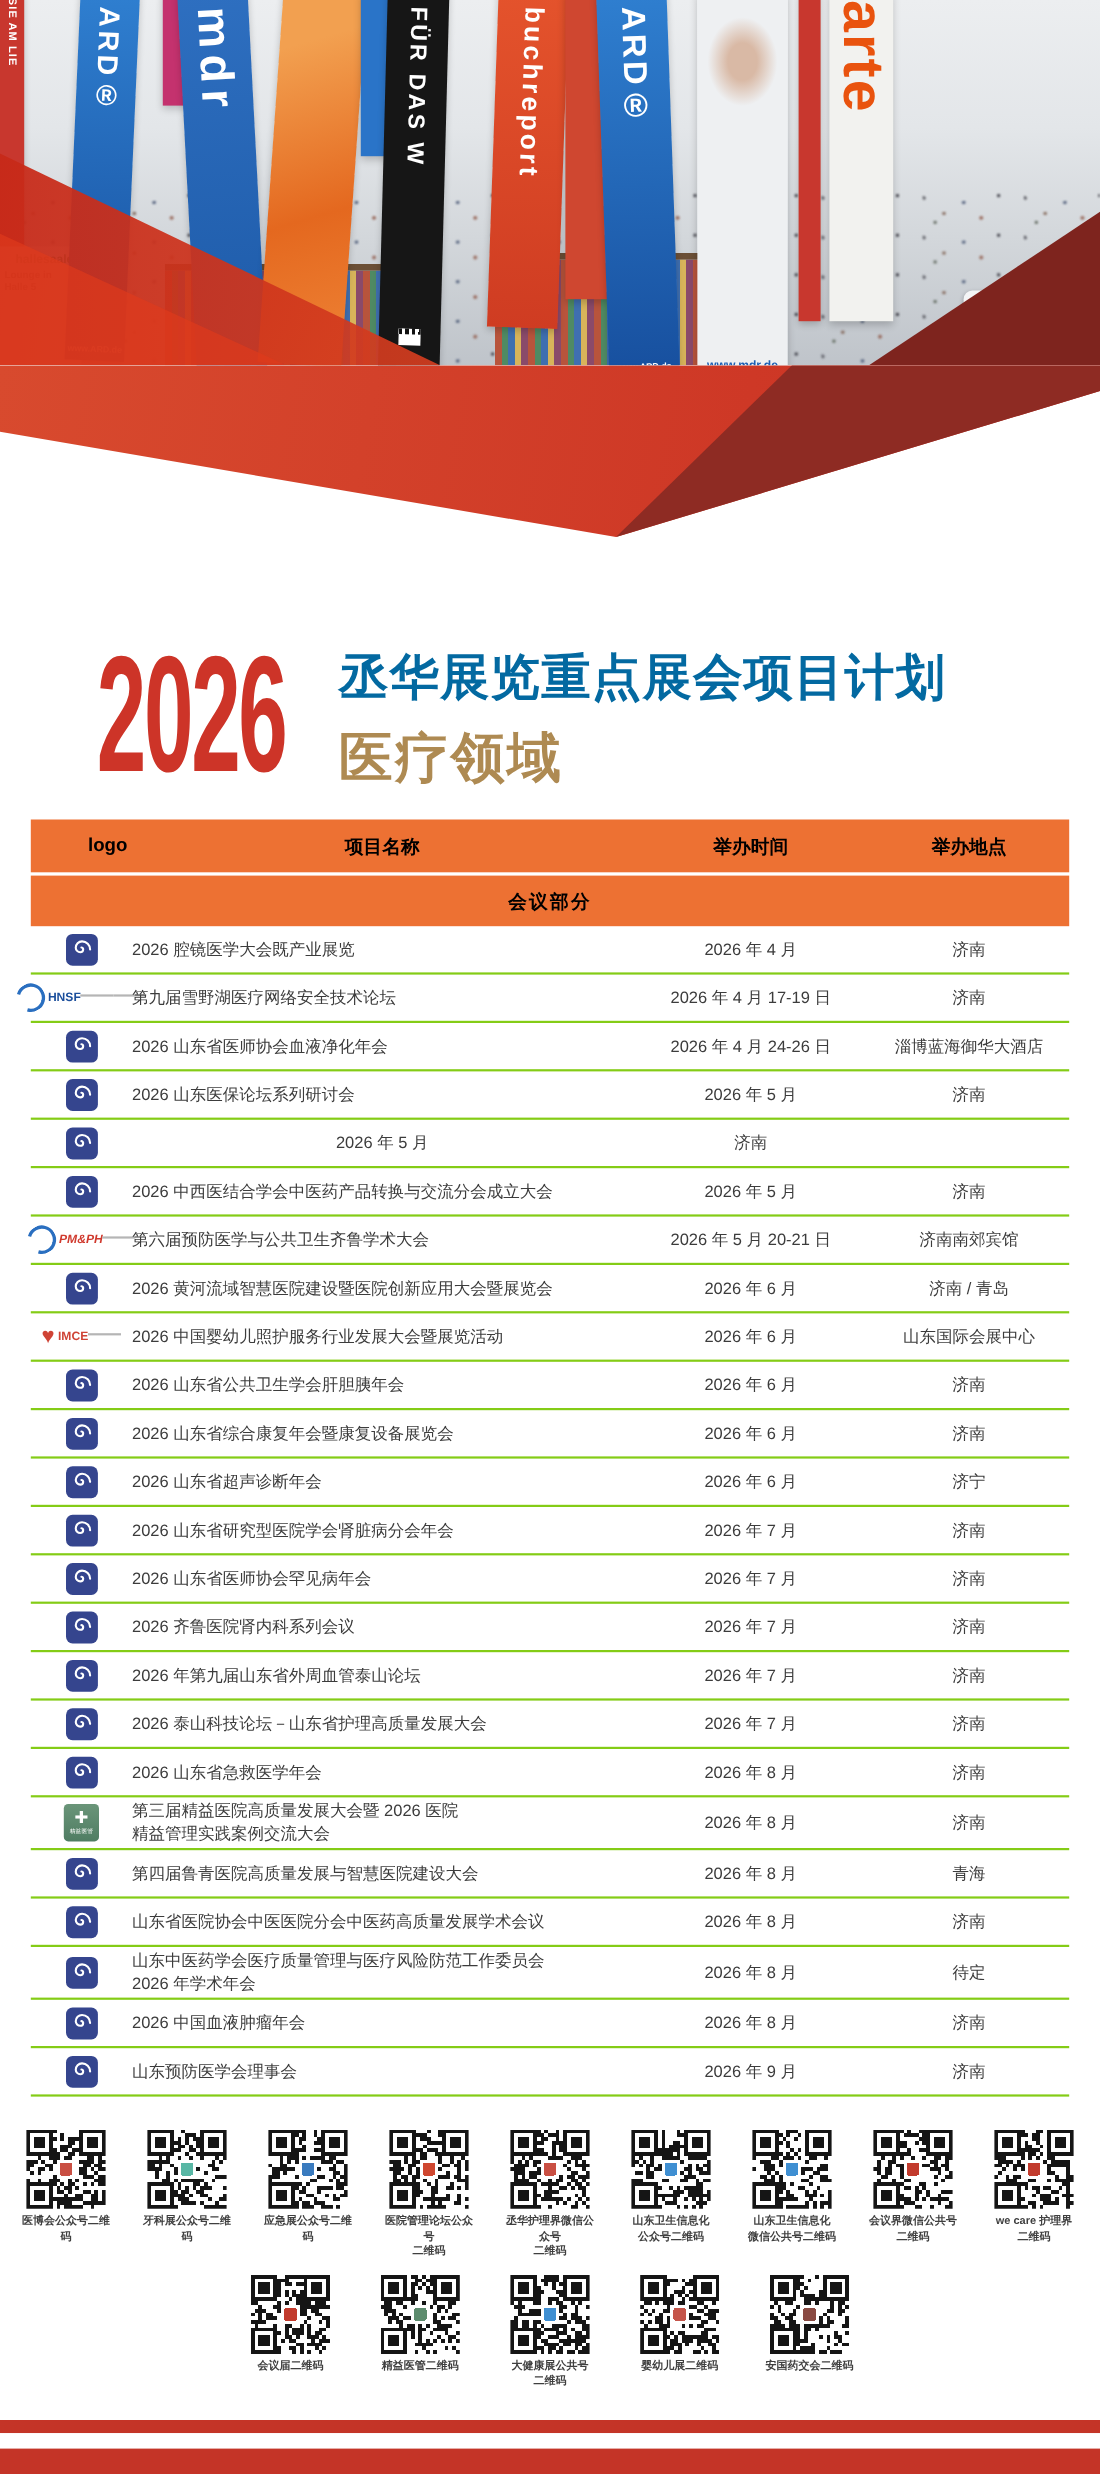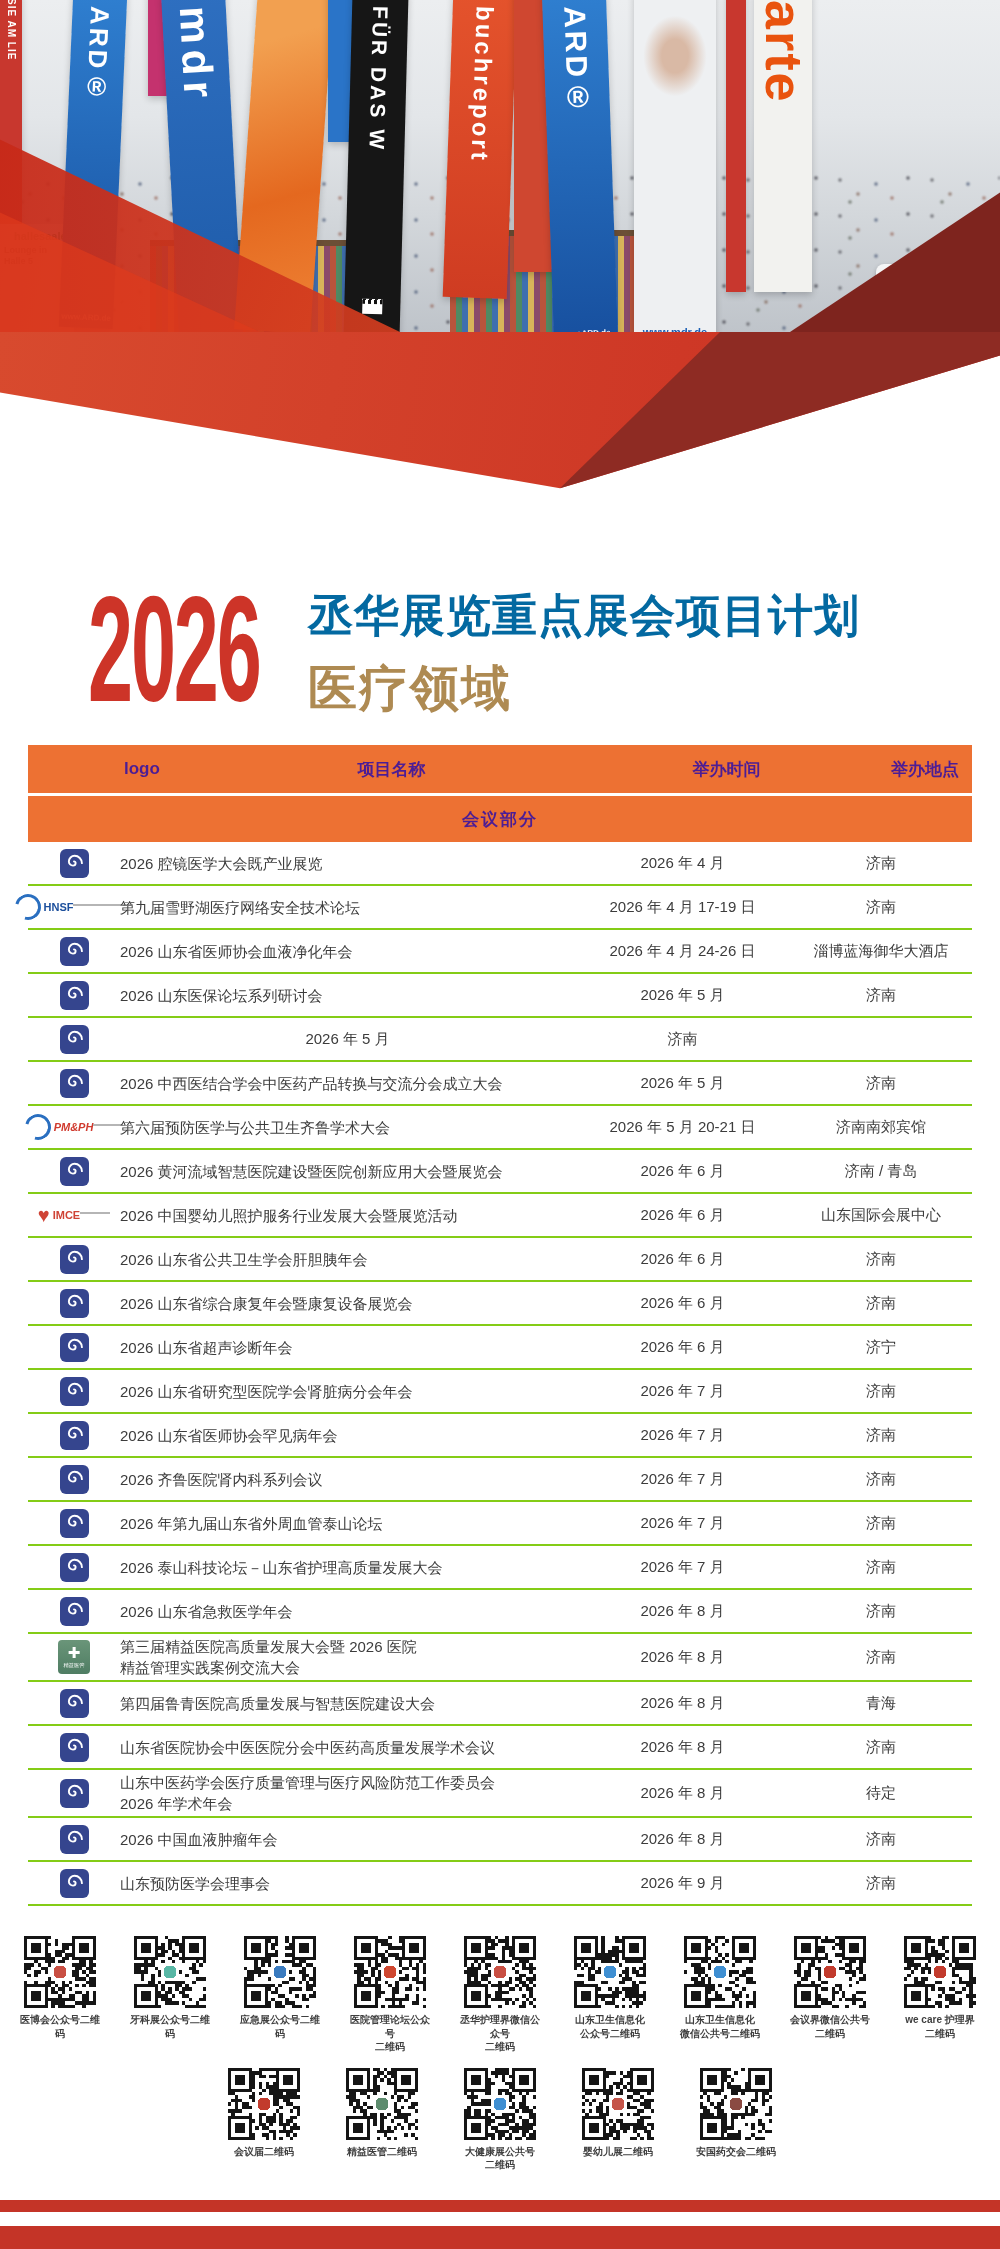--- a/index.html
+++ b/index.html
@@ -75,25 +75,25 @@
   
   .title{position:relative;height:245px;}
   .year{position:absolute;left:88px;top:78px;font-size:150px;line-height:.95;font-weight:700;
     color:#cd3428;transform:scaleX(.54);transform-origin:0 0;letter-spacing:-4px;}
   .tt{position:absolute;left:308px;top:86px;}
   .tt-1{font-size:45px;font-weight:700;color:#0369a1;letter-spacing:1px;}
   .tt-2{font-size:49px;font-weight:700;color:#ae8a52;margin-top:10px;letter-spacing:2px;}
 
   
   .tbl{margin:0 28px;width:944px;}
-  .thead{display:grid;grid-template-columns:92px 455px 215px 182px;background:#ed7133;color:#4c1d95;
-    font-weight:700;font-size:17px;height:48px;align-items:center;padding-left:44px;}
+  .thead{display:grid;grid-template-columns:92px 455px 215px 182px;background:#ed7133;color:#000000;
+    font-weight:700;font-size:17px;height:48px;align-items:center;}
   .thead .c0{padding-left:52px;white-space:nowrap;}
   .thead .cc{text-align:center;}
-  .sect{background:#ed7133;color:#4c1d95;font-weight:700;font-size:17px;height:46px;margin-top:3px;
+  .sect{background:#ed7133;color:#000000;font-weight:700;font-size:17px;height:46px;margin-top:3px;
     display:flex;align-items:center;justify-content:center;letter-spacing:2px;}
   .trow{display:grid;grid-template-columns:92px 455px 215px 182px;align-items:center;
     border-bottom:2px solid #84cc16;font-size:15px;color:#3c3c3c;min-height:38px;padding:2px 0;}
   .trow .name{padding-right:10px;line-height:1.4;white-space:pre-line;}
   .trow .date,.trow .venue{text-align:center;}
   .lgc{display:flex;justify-content:center;align-items:center;}
   .lg-spiral{width:29px;height:29px;background:#35458e;border-radius:6px;display:flex;align-items:center;justify-content:center;}
   .lg-wide{display:flex;align-items:center;gap:3px;}
   .lg-circ{width:20px;height:20px;border-radius:50%;border:3px solid #2a6fc0;border-left-color:transparent;transform:rotate(-30deg);}
   .lg-txtcol{display:flex;flex-direction:row;align-items:flex-start;line-height:1;}

